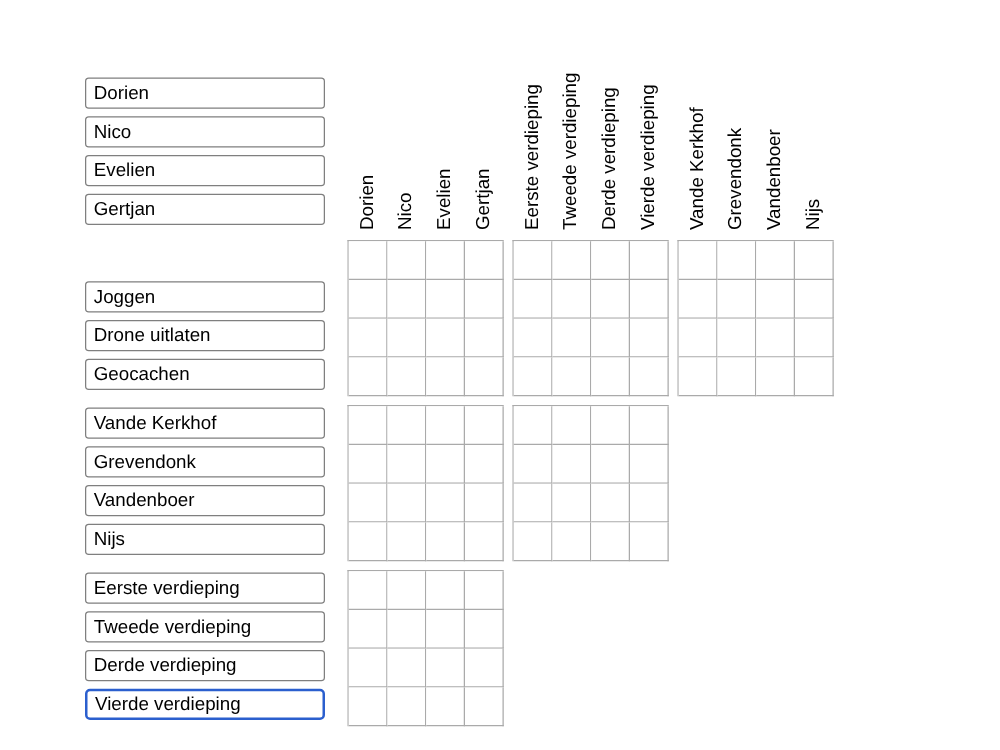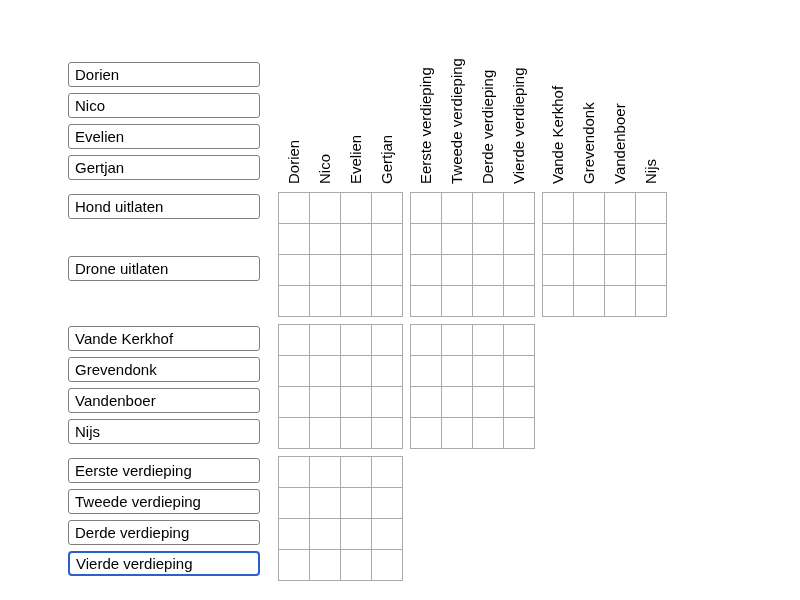--- a/index.html
+++ b/index.html
@@ -49,22 +49,23 @@
   <div class="clabel" style="left:548px">Vande Kerkhof</div>
   <div class="clabel" style="left:579px">Grevendonk</div>
   <div class="clabel" style="left:610px">Vandenboer</div>
   <div class="clabel" style="left:641px">Nijs</div>
 
   <div class="lbox" style="top:62px">Dorien</div>
   <div class="lbox" style="top:93px">Nico</div>
   <div class="lbox" style="top:124px">Evelien</div>
   <div class="lbox" style="top:155px">Gertjan</div>
 
-  <div class="lbox" style="top:194px">Hond uitlaten</div>
+  <div class="lbox" style="top:225px">Joggen</div>
   <div class="lbox" style="top:256px">Drone uitlaten</div>
+  <div class="lbox" style="top:287px">Geocachen</div>
 
   <div class="lbox" style="top:326px">Vande Kerkhof</div>
   <div class="lbox" style="top:357px">Grevendonk</div>
   <div class="lbox" style="top:388px">Vandenboer</div>
   <div class="lbox" style="top:419px">Nijs</div>
 
   <div class="lbox" style="top:458px">Eerste verdieping</div>
   <div class="lbox" style="top:489px">Tweede verdieping</div>
   <div class="lbox" style="top:520px">Derde verdieping</div>
   <div class="lbox focused" style="top:551px">Vierde verdieping</div>

